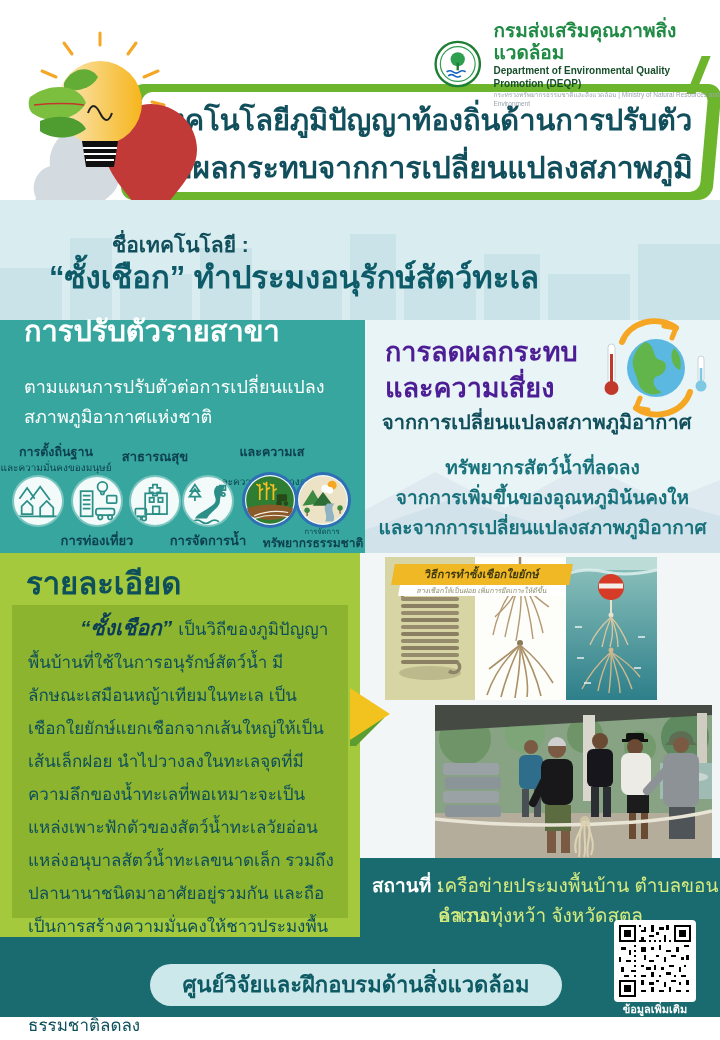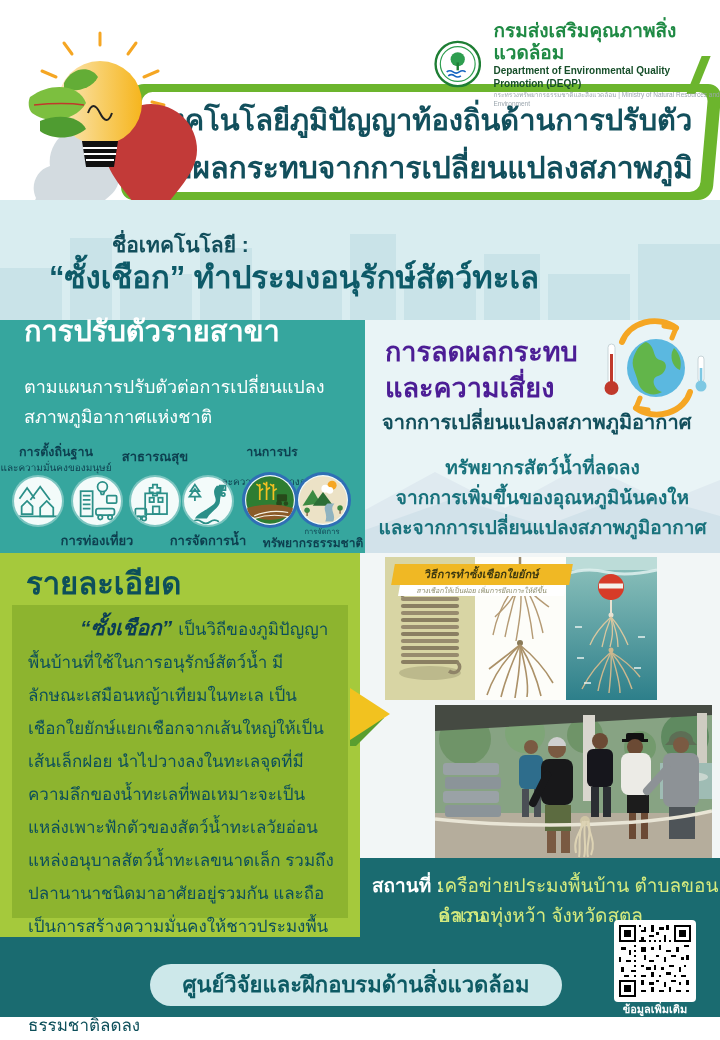--- a/index.html
+++ b/index.html
@@ -151,21 +151,21 @@
   <div class="abs tech-name">“ซั้งเชือก” ทำประมงอนุรักษ์สัตว์ทะเล</div>
 
   <div class="abs col-left"></div>
   <div class="abs sect-title">การปรับตัวรายสาขา</div>
   <div class="abs sect-sub" style="left:24px;top:372px;">ตามแผนการปรับตัวต่อการเปลี่ยนแปลง</div>
   <div class="abs sect-sub" style="left:24px;top:402px;">สภาพภูมิอากาศแห่งชาติ</div>
 
   <div class="abs iclabel" style="left:0;top:446px;width:112px;font-size:12.5px;"><b>การตั้งถิ่นฐาน</b></div>
   <div class="abs iclabel" style="left:0;top:462px;width:112px;font-size:10px;">และความมั่นคงของมนุษย์</div>
   <div class="abs iclabel" style="left:100px;top:450px;width:110px;font-size:13px;"><b>สาธารณสุข</b></div>
-  <div class="abs iclabel" style="left:217px;top:446px;width:110px;font-size:12.5px;"><b>านการปร</b></div>
+  <div class="abs iclabel" style="left:217px;top:446px;width:110px;font-size:12.5px;"><b>และความเส</b></div>
   <div class="abs iclabel" style="left:212px;top:476px;width:120px;font-size:10px;">และความมั่นคงทางอาหาร</div>
   <div class="abs iclabel" style="left:37px;top:534px;width:120px;font-size:13px;"><b>การท่องเที่ยว</b></div>
   <div class="abs iclabel" style="left:148px;top:534px;width:120px;font-size:13px;"><b>การจัดการน้ำ</b></div>
   <div class="abs iclabel" style="left:277px;top:528px;width:90px;font-size:7.5px;">การจัดการ</div>
   <div class="abs iclabel" style="left:258px;top:537px;width:110px;font-size:12px;"><b>ทรัพยากรธรรมชาติ</b></div>
 
   <div class="abs circ" style="left:14px;top:477px;width:48px;height:48px;">
     <svg width="48" height="48" viewBox="0 0 44 44" fill="none" stroke="#2b8f88" stroke-width="1.6">
       <path d="M5 20 L12 10 L19 20"></path>
         <path d="M15 21 L24 9 L33 21"></path>

